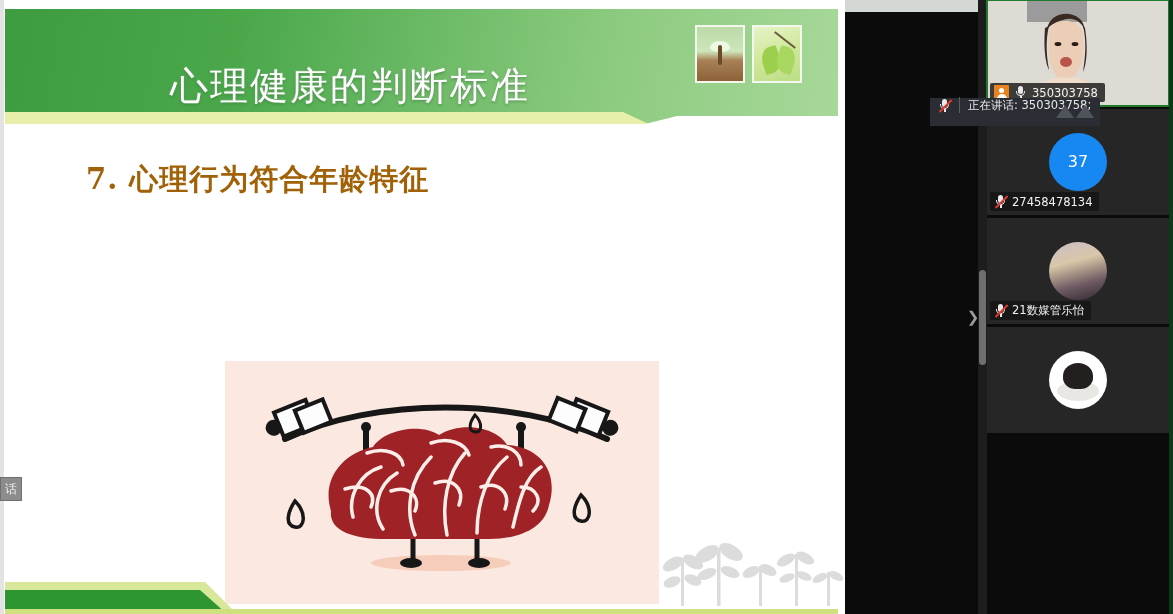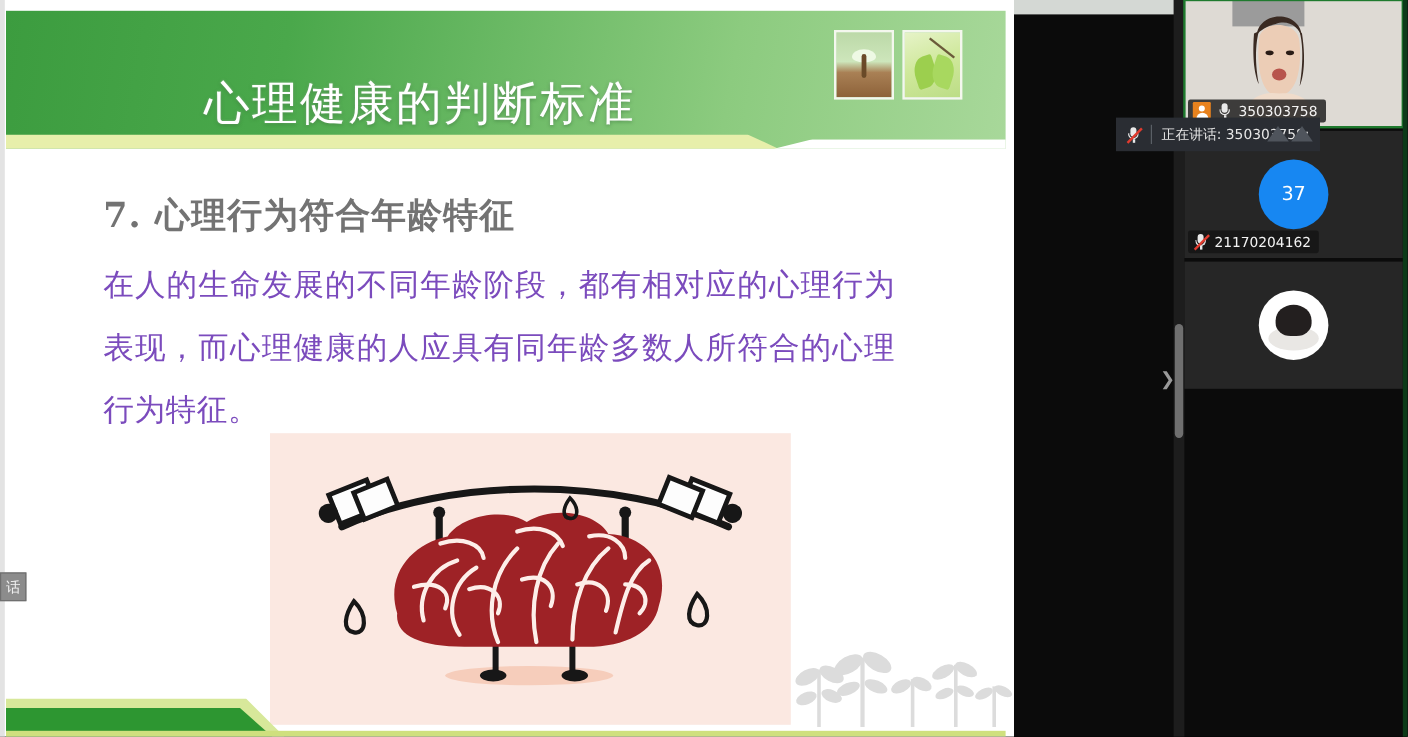--- a/index.html
+++ b/index.html
@@ -84,21 +84,21 @@
   }
   .thumb-stem i {
     position: absolute; left: 0; top: 10px; width: 26px; height: 2px;
     background: #6b5a3a; transform: rotate(38deg); display: block;
   }
 
   
   .slide-heading {
     position: absolute; left: 86px; top: 160px;
     font-family: "DejaVu Serif", "Liberation Serif", serif;
-    font-size: 29px; font-weight: 700; color: #737373;
+    font-size: 29px; font-weight: 700; color: #a16207;
     letter-spacing: 1px; white-space: nowrap;
   }
   .slide-para {
     position: absolute; left: 86px; top: 212px; width: 660px;
     font-family: "DejaVu Serif", "Liberation Serif", serif;
     font-size: 25.5px; color: #7b4bbd; line-height: 52px;
     letter-spacing: .5px; text-align: justify;
   }
 
   
@@ -231,22 +231,22 @@
     width: 5px; height: 5px; border-radius: 50%; background: #fff;
   }
   .person-ic::after {
     content: ""; position: absolute; left: 2.5px; top: 8.5px;
     width: 10px; height: 5px; border-radius: 5px 5px 0 0; background: #fff;
   }
 
   
   .speaking-toast {
     position: absolute; left: 85px; top: 98px; width: 170px; height: 28px;
-    background: #2a2d33; display: flex; align-items: center; gap: 8px;
-    padding: 0 8px; z-index: 40;
+    background: #2a2d33; display: flex; align-items: flex-end; gap: 8px;
+    padding: 13px 8px; z-index: 40;
   }
   .speaking-toast .divider {
     width: 1px; height: 16px; background: #5a5f66;
   }
   .speaking-toast .txt {
     color: #e6e6e6; font-size: 11.5px; white-space: nowrap;
     font-family: "DejaVu Sans", sans-serif;
   }
   .toast-wave {
     position: absolute; right: 6px; top: 7px; display: flex; gap: 2px;
@@ -285,21 +285,20 @@
           <span class="thumb-stem">
               <i></i>
             </span>
         </div>
       </div>
       <div class="header-swoosh"></div>
       <div class="header-swoosh2"></div>
     </div>
 
     <div class="slide-heading">7. 心理行为符合年龄特征</div>
-    <div class="slide-para">在人的生命发展的不同年龄阶段，都有相对应的心理行为表现，而心理健康的人应具有同年龄多数人所符合的心理行为特征。</div>
 
     <div class="brain-card">
       <svg class="brain-svg" width="434" height="243" viewBox="0 0 434 243">
 
         <path d="M60 78 C 150 36, 290 36, 382 78" stroke="#171717" stroke-width="6" fill="none" stroke-linecap="round"></path>
 
         <g transform="rotate(-22 78 70)">
           <rect x="58" y="42" width="34" height="26" fill="#fdfdfd" stroke="#171717" stroke-width="4"></rect>
           <rect x="78" y="48" width="30" height="24" fill="#fdfdfd" stroke="#171717" stroke-width="4"></rect>
           <circle cx="52" cy="56" r="8" fill="#171717"></circle>
@@ -421,26 +420,38 @@
 
       <div class="tile">
         <div class="badge-count">37</div>
         <div class="tile-label">
           <span class="ic muted">
             <span class="mic-body"></span>
               <span class="mic-arc"></span>
               <span class="mic-stem"></span>
               <span class="slash"></span>
           </span>
-          <span class="nm">21170204162</span>
+          <span class="nm">27458478134</span>
         </div>
       </div>
 
 
 
+      <div class="tile">
+        <div class="tile-avatar av-girl"></div>
+        <div class="tile-label">
+          <span class="ic muted">
+            <span class="mic-body"></span>
+              <span class="mic-arc"></span>
+              <span class="mic-stem"></span>
+              <span class="slash"></span>
+          </span>
+          <span class="nm">21数媒管乐怡</span>
+        </div>
+      </div>
 
       <div class="tile">
         <div class="tile-avatar av-cat"></div>
       </div>
     </div>
 
     <div class="green-edge"></div>
 
     <div class="speaking-toast">
       <span class="ic muted">

